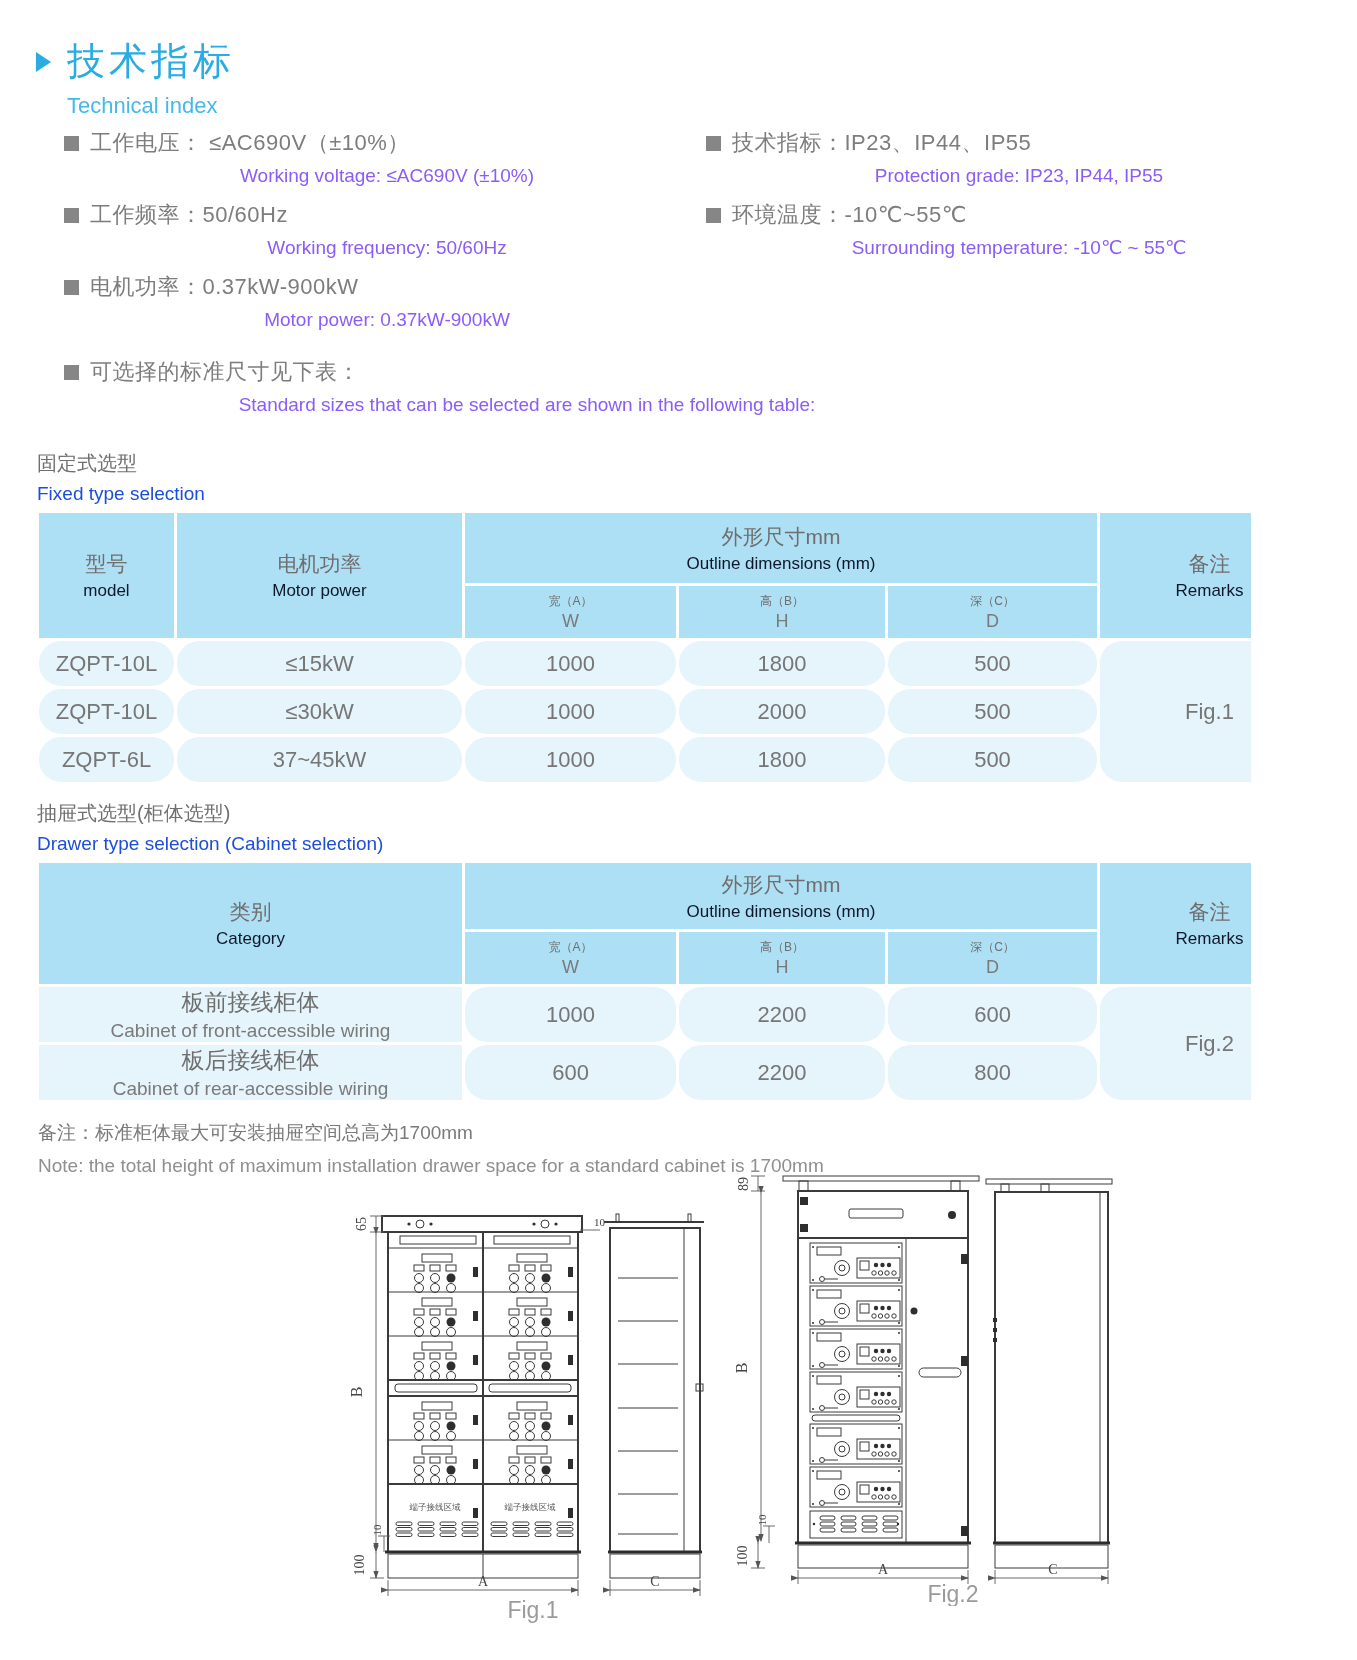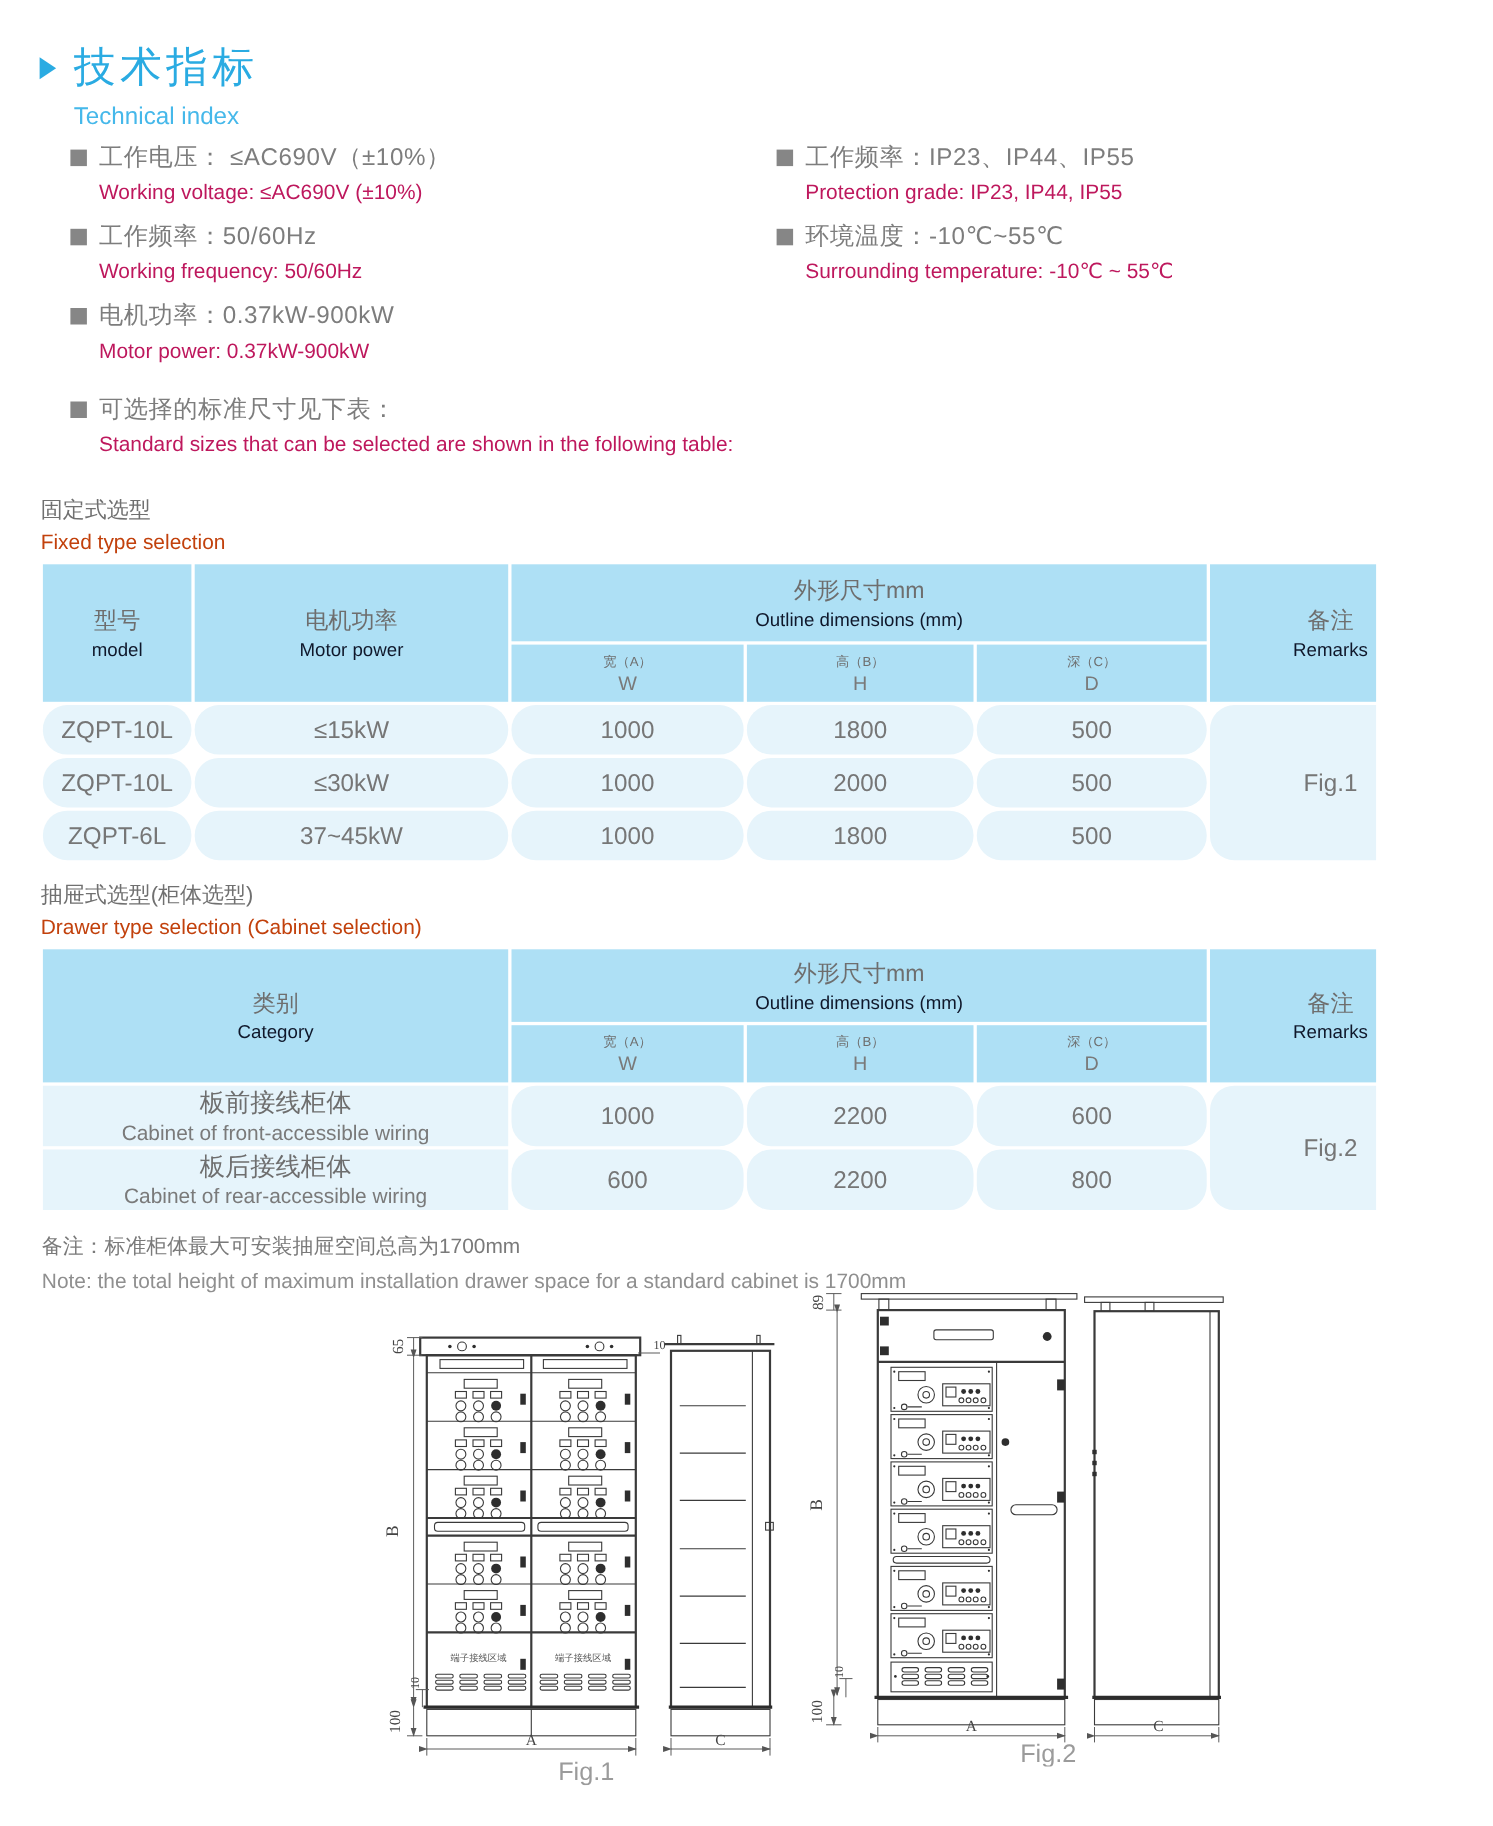--- a/index.html
+++ b/index.html
@@ -14,26 +14,26 @@
          border-bottom:10px solid transparent; margin-right:16px; }
   .title-zh { font-size:38px; color:#2aabe2; font-weight:500; letter-spacing:4px; }
   .title-en { font-size:22px; color:#45b8ea; margin:6px 0 0 31px; }
   
   .spec-left  { position:absolute; left:64px;  top:127px; width:620px; }
   .spec-right { position:absolute; left:706px; top:127px; width:600px; }
   .spec-intro { position:absolute; left:64px;  top:356px; width:900px; }
   .spec-item { margin-bottom:9px; }
   .spec-zh { display:flex; align-items:center; font-size:22px; color:#7d7d7d; height:32px; letter-spacing:0.5px; }
   .bullet { width:15px; height:15px; background:#868686; margin-right:11px; flex:none; }
-  .spec-en { font-size:19px; color:#be185d; margin:4px 0 10px 26px; line-height:26px; }
+  .spec-en { font-size:19px; color:#8b5cf6; margin:4px 0 10px 26px; line-height:26px;text-align:center; }
   
   .sec { position:absolute; left:37px; }
   .sec1 { top:450px; } .sec2 { top:800px; }
   .sec-zh { font-size:20px; color:#707070; }
-  .sec-en { font-size:19px; color:#c2410c; margin-top:6px; }
+  .sec-en { font-size:19px; color:#1d4ed8; margin-top:6px; }
   
   table.tbl { position:absolute; left:36px; width:1286px; border-collapse:separate;
               border-spacing:3px; table-layout:fixed; }
   #t1 { top:510px; } #t2 { top:860px; }
   .tbl td { text-align:center; vertical-align:middle; padding:0; color:#767676; }
   .th   { background:#aee0f5; }
   .trow { background:#e6f4fb; }
   .hz { font-size:21px; color:#6e6e6e; }
   .he { font-size:17px; color:#0f172a; margin-top:3px; }
   .hz2 { font-size:12px; color:#6e6e6e; }
@@ -93,21 +93,21 @@
           <span>电机功率：0.37kW-900kW</span>
         </div>
       <div class="spec-en">Motor power: 0.37kW-900kW</div>
     </div>
   </div>
 
   <div class="spec-right">
     <div class="spec-item">
       <div class="spec-zh">
           <span class="bullet"></span>
-          <span>工作频率：IP23、IP44、IP55</span>
+          <span>技术指标：IP23、IP44、IP55</span>
         </div>
       <div class="spec-en">Protection grade: IP23, IP44, IP55</div>
     </div>
     <div class="spec-item">
       <div class="spec-zh">
           <span class="bullet"></span>
           <span>环境温度：-10℃~55℃</span>
         </div>
       <div class="spec-en">Surrounding temperature: -10℃ ~ 55℃</div>
     </div>

